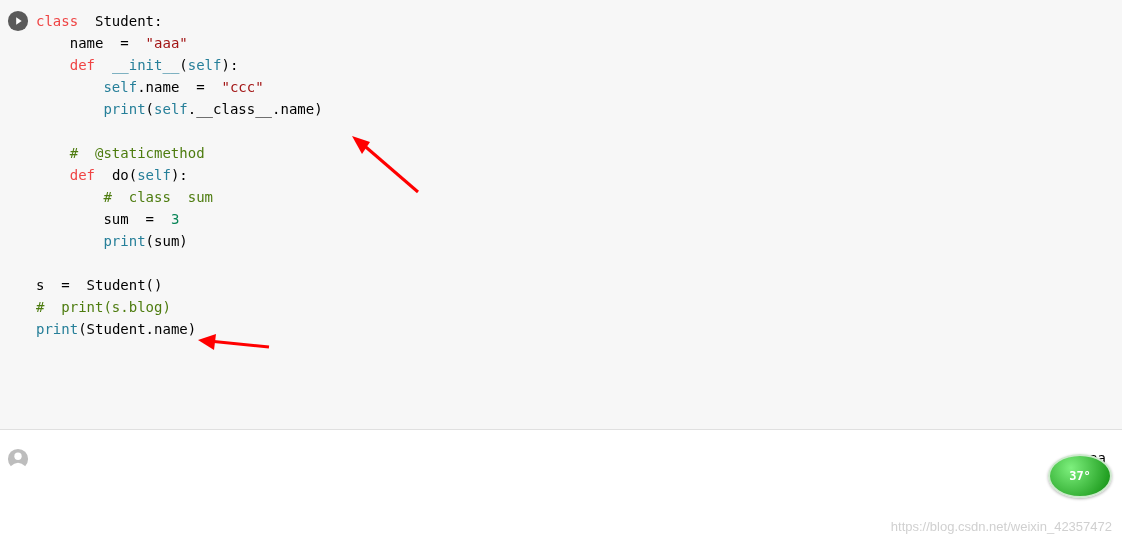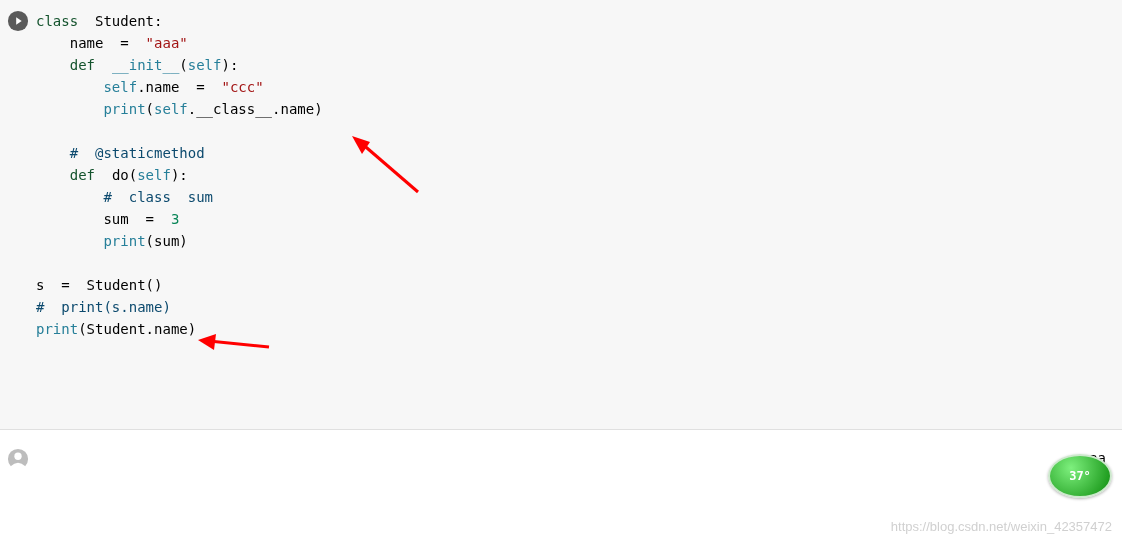--- a/index.html
+++ b/index.html
@@ -31,24 +31,24 @@
     }
     .code-area {
       flex: 1;
       padding: 4px 0;
       line-height: 22px;
       position: relative;
     }
     .line {
       white-space: pre;
     }
-    .kw { color: #14532d; text-align: center; }
+    .kw { color: #ef4444; text-align: center; }
     .str { color: #a31515; }
     .num { color: #098658; }
-    .cmt { color: #0c4a6e; margin-top: 43px; }
+    .cmt { color: #4d7c0f; margin-top: 43px; }
     .bi { color: #267f99; }
     .punc { color: #000; }
     .id { color: #000; }
     .self { color: #267f99; }
     .output-cell {
       display: flex;
       padding: 6px 0;
     }
     .output-icon {
       width: 36px;
@@ -118,21 +118,21 @@
     <div class="line"><span>        </span><span class="self">self</span><span class="punc">.</span><span class="id">name</span><span>  </span><span class="punc">=</span><span>  </span><span class="str">"ccc"</span></div>
     <div class="line"><span>        </span><span class="bi">print</span><span class="punc">(</span><span class="self">self</span><span class="punc">.</span><span class="id">__class__</span><span class="punc">.</span><span class="id">name</span><span class="punc">)</span></div>
     <div class="line"> </div>
     <div class="line"><span>    </span><span class="cmt">#  @staticmethod</span></div>
     <div class="line"><span>    </span><span class="kw">def</span><span>  </span><span class="id">do</span><span class="punc">(</span><span class="self">self</span><span class="punc">):</span></div>
     <div class="line"><span>        </span><span class="cmt">#  class  sum</span></div>
     <div class="line"><span>        </span><span class="id">sum</span><span>  </span><span class="punc">=</span><span>  </span><span class="num">3</span></div>
     <div class="line"><span>        </span><span class="bi">print</span><span class="punc">(</span><span class="id">sum</span><span class="punc">)</span></div>
     <div class="line"> </div>
     <div class="line"><span class="id">s</span><span>  </span><span class="punc">=</span><span>  </span><span class="id">Student</span><span class="punc">()</span></div>
-    <div class="line"><span class="cmt">#  print(s.name)</span></div>
+    <div class="line"><span class="cmt">#  print(s.blog)</span></div>
     <div class="line"><span class="bi">print</span><span class="punc">(</span><span class="id">Student</span><span class="punc">.</span><span class="id">name</span><span class="punc">)</span></div>
 
     <svg class="arrow" style="left:312px; top:126px;" width="80" height="70" viewBox="0 0 80 70">
       <line x1="70" y1="60" x2="12" y2="10" stroke="#ff0000" stroke-width="3"></line>
       <polygon points="4,4 22,10 14,22" fill="#ff0000"></polygon>
     </svg>
 
     <svg class="arrow" style="left:158px; top:326px;" width="80" height="22" viewBox="0 0 80 22">
       <line x1="75" y1="15" x2="15" y2="9" stroke="#ff0000" stroke-width="3"></line>
       <polygon points="4,8 22,2 20,18" fill="#ff0000"></polygon>

